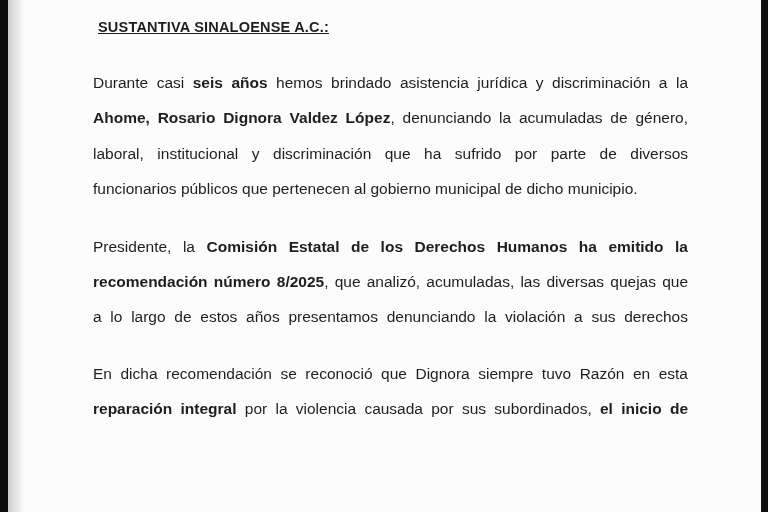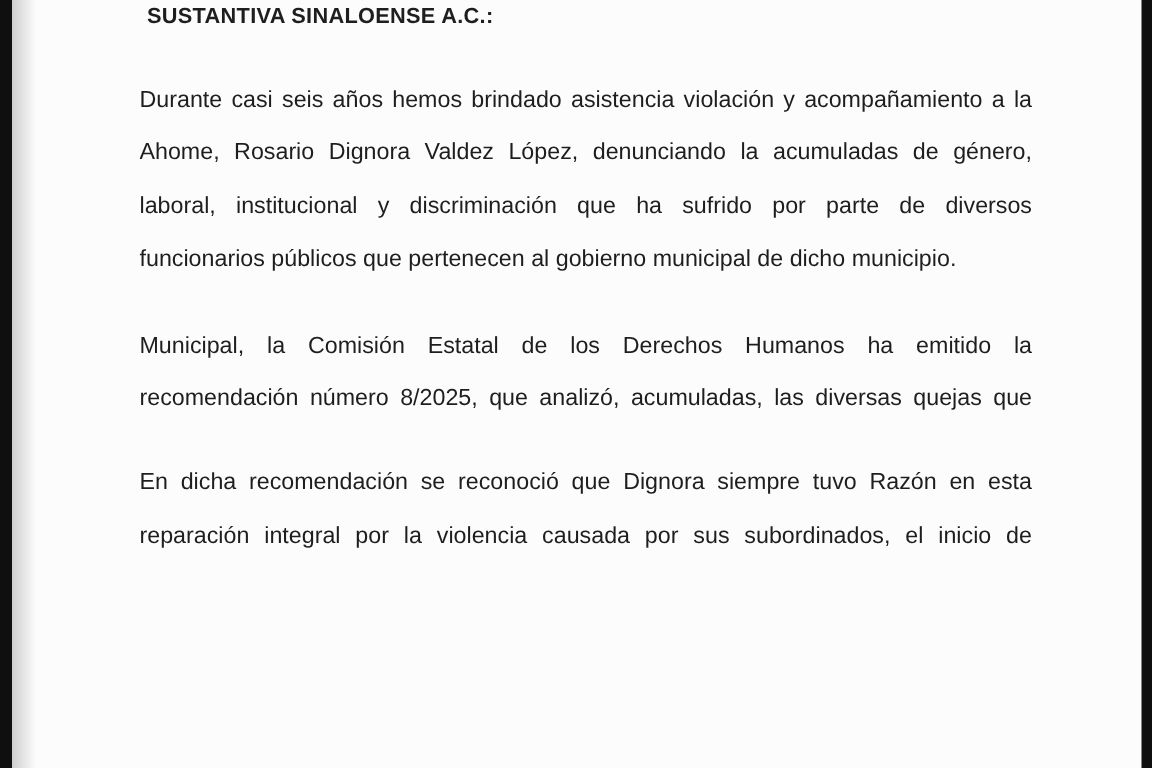--- a/index.html
+++ b/index.html
@@ -20,63 +20,65 @@
   .left-shade {
     position: absolute; top: 0; bottom: 0; left: 8px; width: 16px;
     background: linear-gradient(to right, rgba(0,0,0,0.18), rgba(0,0,0,0));
   }
   .content {
     position: absolute;
     left: 93px; top: 0;
     width: 595px;
   }
   .doc-title {
-    margin: 1px 0 0 5px;
+    margin: 17px 0 0 5px;
     font-size: 14.5px;
     font-weight: bold;
     line-height: 20px;
     letter-spacing: 0.2px;
     white-space: nowrap;
+    text-decoration: underline;
   }
   .para { margin: 0; }
   .para.p1 { margin-top: 28px; }
   .para.p2 { margin-top: 22px; }
   .para.p3 { margin-top: 21px; }
   .line {
     font-size: 15.5px;
     height: 35.4px;
     line-height: 35.4px;
     text-align: justify;
     text-align-last: justify;
     overflow: hidden;
   }
   .line.last { text-align-last: left; }
-  .b { font-weight: normal; }
+  .b { font-weight: bold; }
 </style>
 </head>
 <body>
 
 <div class="edge-bar left"></div>
 <div class="left-shade"></div>
 <div class="edge-bar right"></div>
 
 <div class="content">
 
   <h1 class="doc-title">SUSTANTIVA SINALOENSE A.C.:</h1>
 
   <div class="para p1">
-    <div class="line"><span>Durante casi </span><span class="b">seis años</span><span> hemos brindado asistencia violación y acompañamiento a la</span></div>
+    <div class="line"><span>Durante casi </span><span class="b">seis años</span><span> hemos brindado asistencia jurídica y discriminación a la</span></div>
     <div class="line"><span class="b">Ahome, Rosario Dignora Valdez López</span><span>, denunciando la acumuladas de género,</span></div>
     <div class="line"><span>laboral, institucional y discriminación que ha sufrido por parte de diversos</span></div>
     <div class="line last"><span>funcionarios públicos que pertenecen al gobierno municipal de dicho municipio.</span></div>
   </div>
 
   <div class="para p2">
-    <div class="line"><span>Municipal, la </span><span class="b">Comisión Estatal de los Derechos Humanos ha emitido la</span></div>
+    <div class="line"><span>Presidente, la </span><span class="b">Comisión Estatal de los Derechos Humanos ha emitido la</span></div>
     <div class="line"><span class="b">recomendación número 8/2025</span><span>, que analizó, acumuladas, las diversas quejas que</span></div>
+    <div class="line"><span>a lo largo de estos años presentamos denunciando la violación a sus derechos</span></div>
   </div>
 
   <div class="para p3">
     <div class="line"><span>En dicha recomendación se reconoció que Dignora siempre tuvo Razón en esta</span></div>
     <div class="line"><span class="b">reparación integral</span><span> por la violencia causada por sus subordinados, </span><span class="b">el inicio de</span></div>
   </div>
 
 </div>
 
 </body></html>

